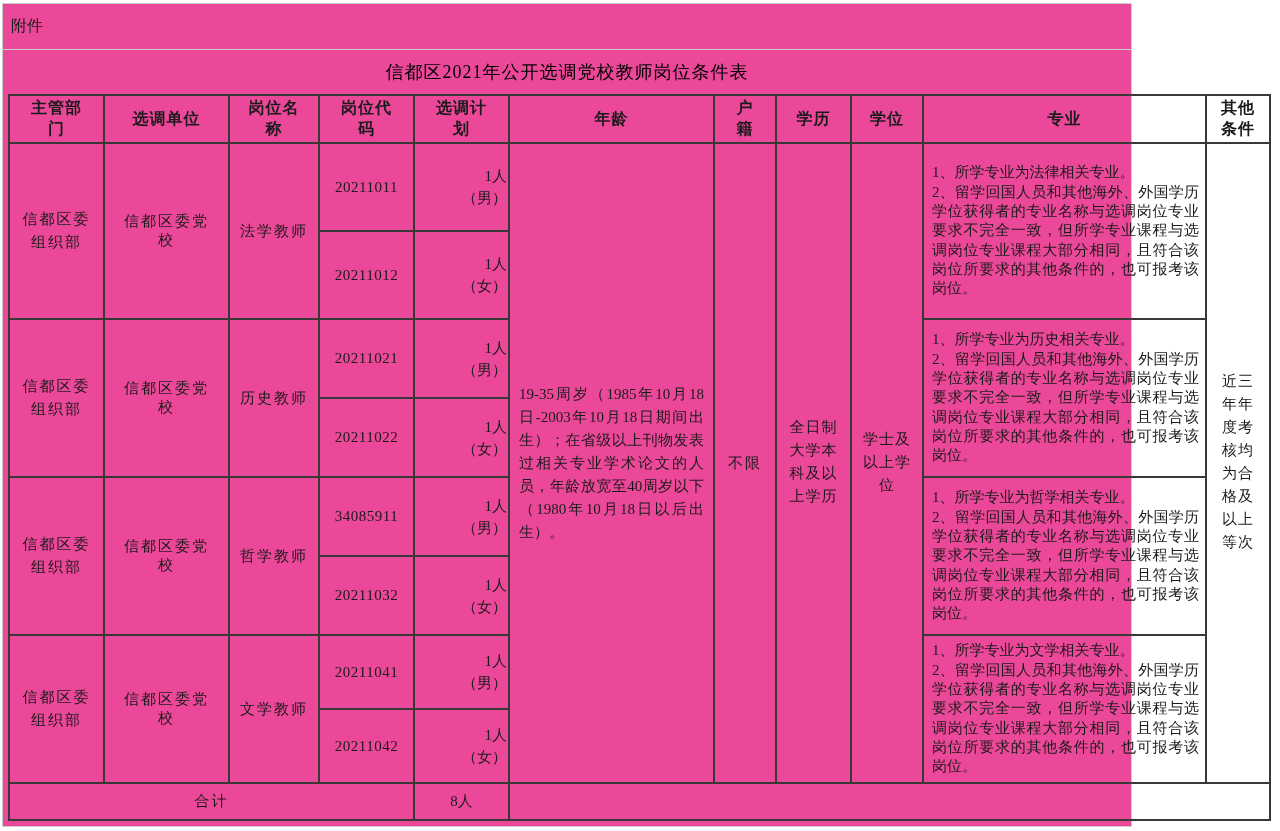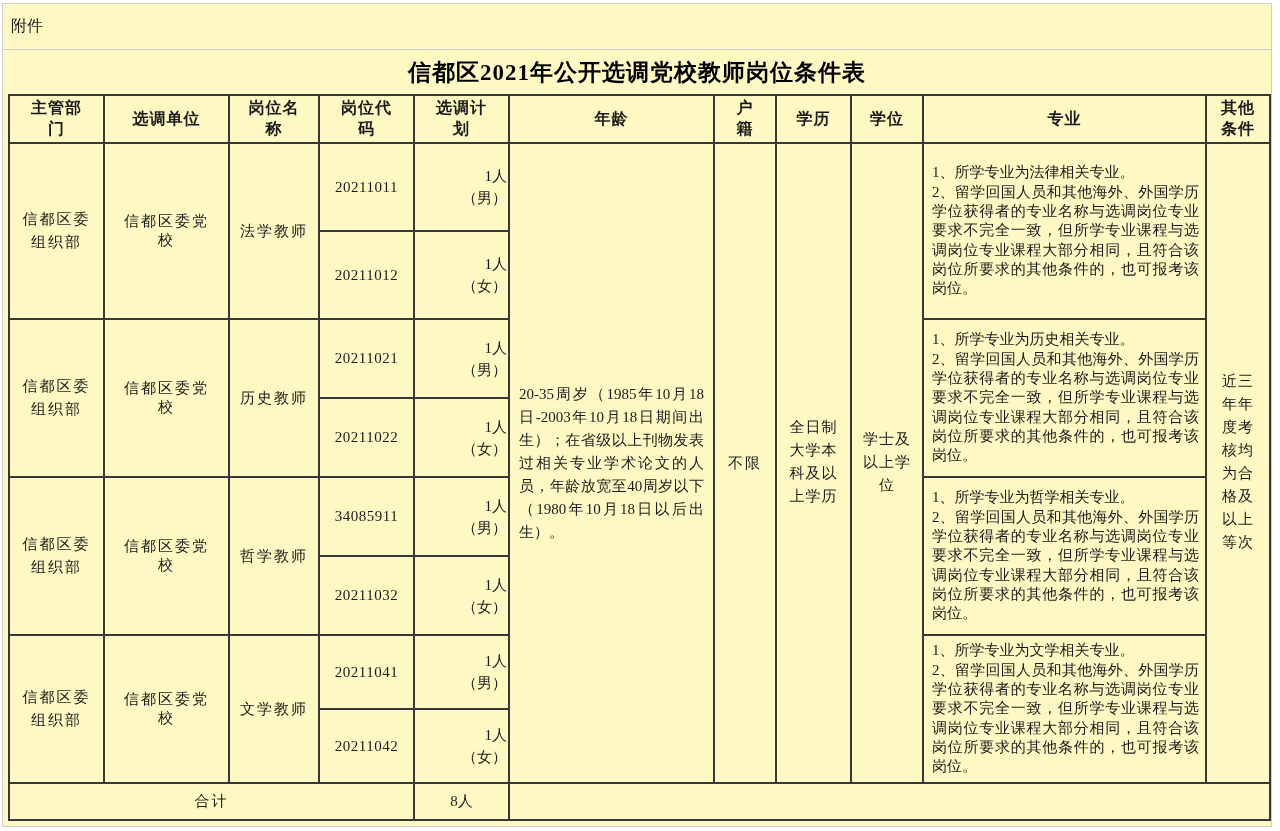--- a/index.html
+++ b/index.html
@@ -5,42 +5,42 @@
   html, body {
     margin: 0; padding: 0;
     width: 1280px; height: 831px;
     background: #ffffff;
     font-family: "Liberation Serif", "DejaVu Serif", serif;
     color: #1a1a1a;
   }
   .page {
     position: absolute;
     left: 2px; top: 3px;
-    width: 1270px; height: 824px;
+    width: 1130px; height: 824px;
     border: 1px solid #cccccc;
-    background: #fef9c3;
+    background: #ec4899;
     box-sizing: border-box;
   }
   .attach-row {
     height: 46px;
     border-bottom: 1px solid #cccccc;
     display: flex; align-items: center;
     padding-left: 8px;
     font-size: 16px;
     box-sizing: border-box;
   }
   .title-row {
     height: 44px;
     display: flex; align-items: center; justify-content: center;
     box-sizing: border-box;
   }
   .title {
     margin: 0;
-    font-size: 23px;
-    font-weight: bold;
+    font-size: 18px;
+    font-weight: normal;
     letter-spacing: 1px;
     color: #000000;
   }
   table.tbl {
     border-collapse: collapse;
     table-layout: fixed;
     width: 1261px;
     margin-left: 5px;
   }
   table.tbl td {
@@ -133,21 +133,21 @@
 
     <tr style="height:88px">
       <td rowspan="2" class="c ls">信都区委组织部</td>
       <td rowspan="2" class="c unit-cell">信都区委党校</td>
       <td rowspan="2" class="c ls">法学教师</td>
       <td class="c code-cell">20211011</td>
       <td class="c plan-cell">
         <span class="blk">1人</span>
         <span class="blk">（男）</span>
       </td>
-      <td rowspan="8" class="age-cell">20-35周岁（1985年10月18日-2003年10月18日期间出生）；在省级以上刊物发表过相关专业学术论文的人员，年龄放宽至40周岁以下（1980年10月18日以后出生）。</td>
+      <td rowspan="8" class="age-cell">19-35周岁（1985年10月18日-2003年10月18日期间出生）；在省级以上刊物发表过相关专业学术论文的人员，年龄放宽至40周岁以下（1980年10月18日以后出生）。</td>
       <td rowspan="8" class="c ls">不限</td>
       <td rowspan="8" class="nar">全日制大学本科及以上学历</td>
       <td rowspan="8" class="nar">学士及以上学位</td>
       <td rowspan="2" class="major-cell">
         <div>1、所学专业为法律相关专业。</div>
         <div>2、留学回国人员和其他海外、外国学历学位获得者的专业名称与选调岗位专业要求不完全一致，但所学专业课程与选调岗位专业课程大部分相同，且符合该岗位所要求的其他条件的，也可报考该岗位。</div>
       </td>
       <td rowspan="8" class="nar other-cell">近三年年度考核均为合格及以上等次</td>
     </tr>
     <tr style="height:88px">

